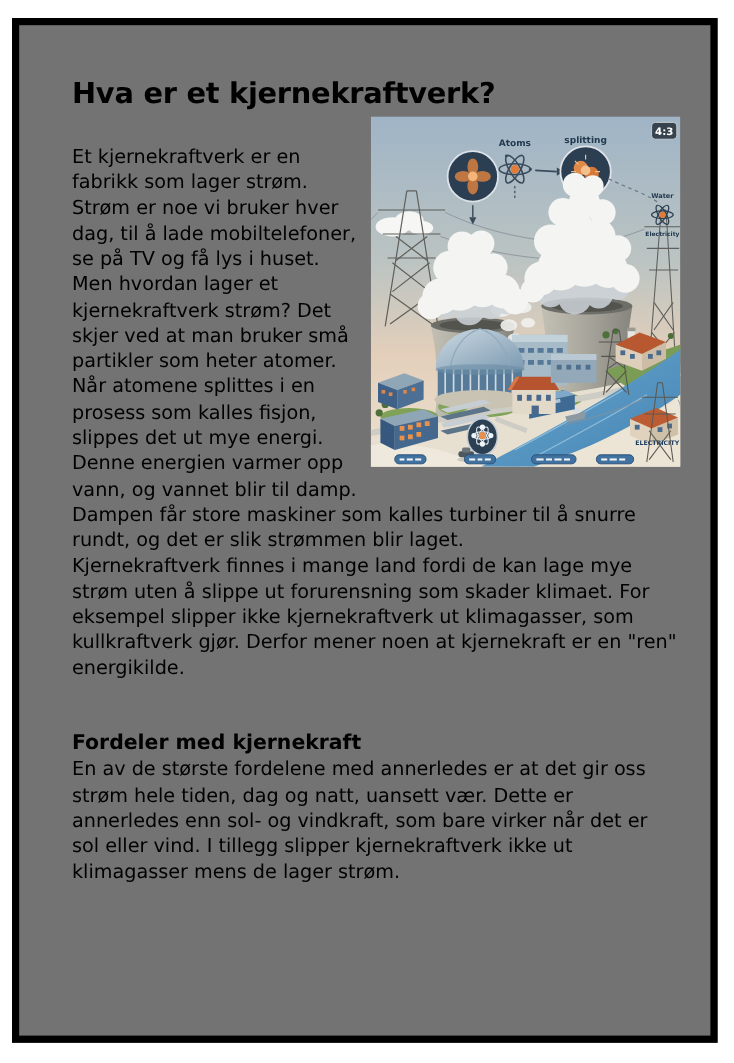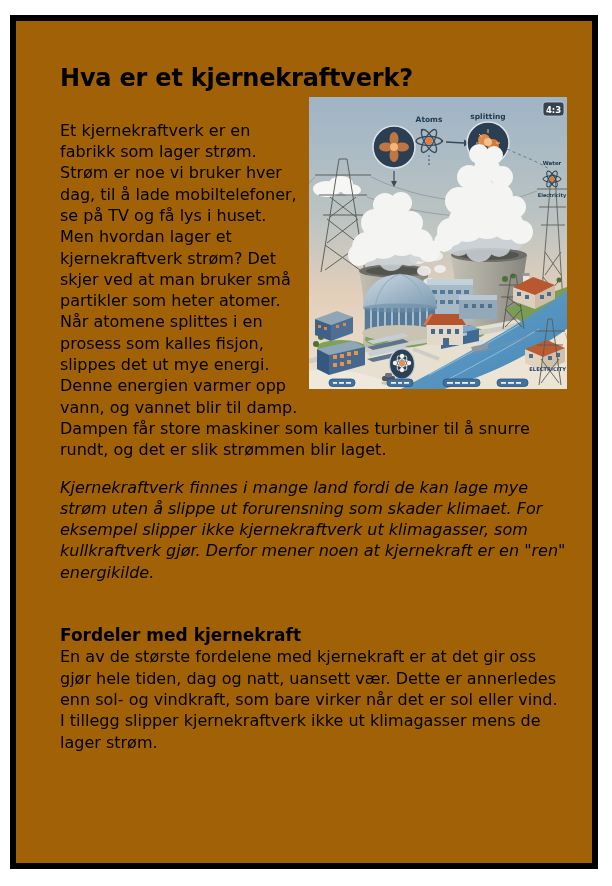--- a/index.html
+++ b/index.html
@@ -1,22 +1,22 @@
 <!DOCTYPE html>
 <html><head>
 <meta charset="utf-8">
 <style>
   html,body{margin:0;padding:0;background:#fff;}
   body{width:612px;height:886px;position:relative;font-family:"DejaVu Sans","Liberation Sans",sans-serif;color:#000;}
-  .frame{position:absolute;left:10px;top:15px;width:576px;height:842px;border:6px solid #000;background:#a16207;box-sizing:content-box;}
+  .frame{position:absolute;left:10px;top:15px;width:576px;height:842px;border:6px solid #000;background:#737373;box-sizing:content-box;}
   .content{padding:43px 25px 0 44px;}
   h1{font-size:24px;line-height:1.2;margin:0;font-weight:bold;letter-spacing:-0.2px;}
   p{font-size:16px;line-height:21.3px;margin:0;}
   .p-intro{margin-top:27px;}
-  .p-clean{margin-top:16px;font-style:italic;}
+  .p-clean{}
   h2{font-size:17px;line-height:21.3px;margin:42px 0 0 0;font-weight:bold;}
   .illustration{float:right;width:258px;height:292px;margin:4px 0 28px 9px;}
   .illustration svg{display:block;width:258px;height:292px;}
   svg text{font-family:"DejaVu Sans","Liberation Sans",sans-serif;}
 </style>
 </head>
 <body>
 
 <div class="frame">
   <div class="content">
@@ -430,16 +430,16 @@
 
         <text x="257" y="274" text-anchor="end" font-size="5.2" font-weight="bold" fill="#1d3b5e">ELECTRICITY</text>
       </svg>
     </div>
 
     <p class="p-intro">Et kjernekraftverk er en fabrikk som lager strøm. Strøm er noe vi bruker hver dag, til å lade mobiltelefoner, se på TV og få lys i huset. Men hvordan lager et kjernekraftverk strøm? Det skjer ved at man bruker små partikler som heter atomer. Når atomene splittes i en prosess som kalles fisjon, slippes det ut mye energi. Denne energien varmer opp vann, og vannet blir til damp. Dampen får store maskiner som kalles turbiner til å snurre rundt, og det er slik strømmen blir laget.</p>
 
     <p class="p-clean">Kjernekraftverk finnes i mange land fordi de kan lage mye strøm uten å slippe ut forurensning som skader klimaet. For eksempel slipper ikke kjernekraftverk ut klimagasser, som kullkraftverk gjør. Derfor mener noen at kjernekraft er en "ren" energikilde.</p>
 
     <h2>Fordeler med kjernekraft</h2>
-    <p>En av de største fordelene med kjernekraft er at det gir oss gjør hele tiden, dag og natt, uansett vær. Dette er annerledes enn sol- og vindkraft, som bare virker når det er sol eller vind. I tillegg slipper kjernekraftverk ikke ut klimagasser mens de lager strøm.</p>
+    <p>En av de største fordelene med annerledes er at det gir oss strøm hele tiden, dag og natt, uansett vær. Dette er annerledes enn sol- og vindkraft, som bare virker når det er sol eller vind. I tillegg slipper kjernekraftverk ikke ut klimagasser mens de lager strøm.</p>
 
   </div>
 </div>
 
 </body></html>

